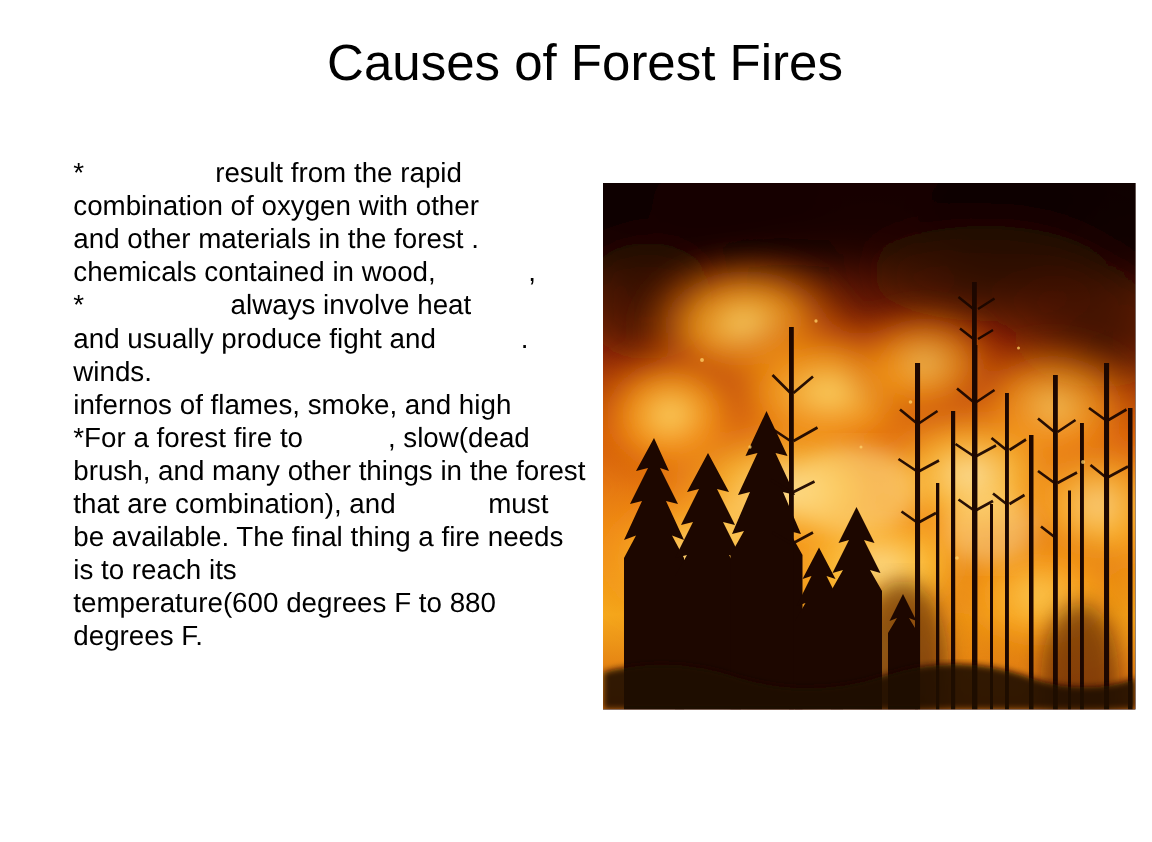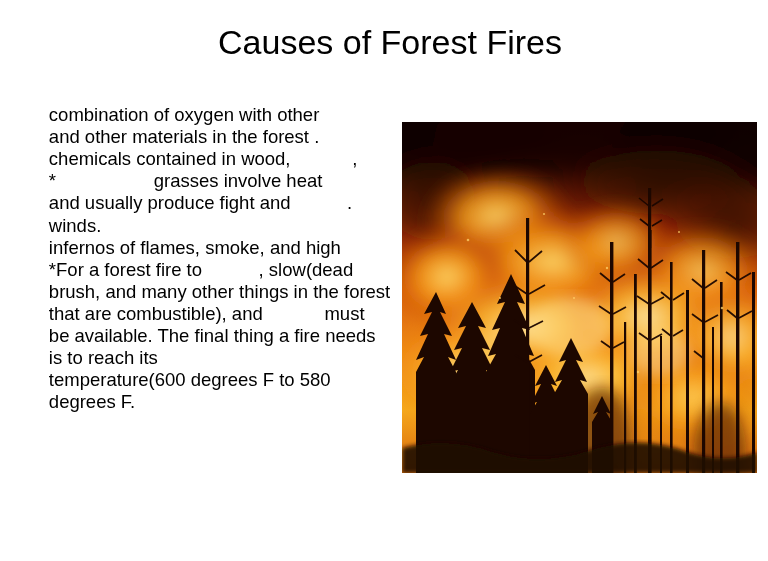--- a/index.html
+++ b/index.html
@@ -72,57 +72,60 @@
 </style>
 </head>
 <body>
 
 <div id="slide">
 
   <div id="slide-title">Causes of Forest Fires</div>
 
   <div id="body-text">
     <div class="text-line">
+      <span>*</span><span class="gap">                 </span><span>result from the rapid</span>
+    </div>
+    <div class="text-line">
       <span>combination of oxygen with other</span><span class="gap"></span><span></span>
     </div>
     <div class="text-line">
       <span>and other materials in the forest .</span><span class="gap"></span><span></span>
     </div>
     <div class="text-line">
       <span>chemicals contained in wood,</span><span class="gap">            </span><span>,</span>
     </div>
     <div class="text-line">
-      <span>*</span><span class="gap">                   </span><span>grasses involve heat</span>
+      <span>*</span><span class="gap">                   </span><span>always involve heat</span>
     </div>
     <div class="text-line">
       <span>and usually produce fight and</span><span class="gap">           </span><span>.</span>
     </div>
     <div class="text-line">
       <span>winds.</span><span class="gap"></span><span></span>
     </div>
     <div class="text-line">
       <span>infernos of flames, smoke, and high</span><span class="gap"></span><span></span>
     </div>
     <div class="text-line">
       <span>*For a forest fire to</span><span class="gap">           </span><span>, slow(dead</span>
     </div>
     <div class="text-line">
       <span>brush, and many other things in the forest</span><span class="gap"></span><span></span>
     </div>
     <div class="text-line">
-      <span>that are combustible), and</span><span class="gap">            </span><span>must</span>
+      <span>that are combination), and</span><span class="gap">            </span><span>must</span>
     </div>
     <div class="text-line">
       <span>be available. The final thing a fire needs</span><span class="gap"></span><span></span>
     </div>
     <div class="text-line">
       <span>is to reach its</span><span class="gap"></span><span></span>
     </div>
     <div class="text-line">
-      <span>temperature(600 degrees F to 580</span><span class="gap"></span><span></span>
+      <span>temperature(600 degrees F to 880</span><span class="gap"></span><span></span>
     </div>
     <div class="text-line">
       <span>degrees F.</span><span class="gap"></span><span></span>
     </div>
   </div>
 
   <div id="fire-photo">
     <svg viewBox="0 0 355 351" preserveAspectRatio="none">
       <defs>
         <linearGradient id="skyGrad" x1="0" y1="0" x2="0" y2="1">

